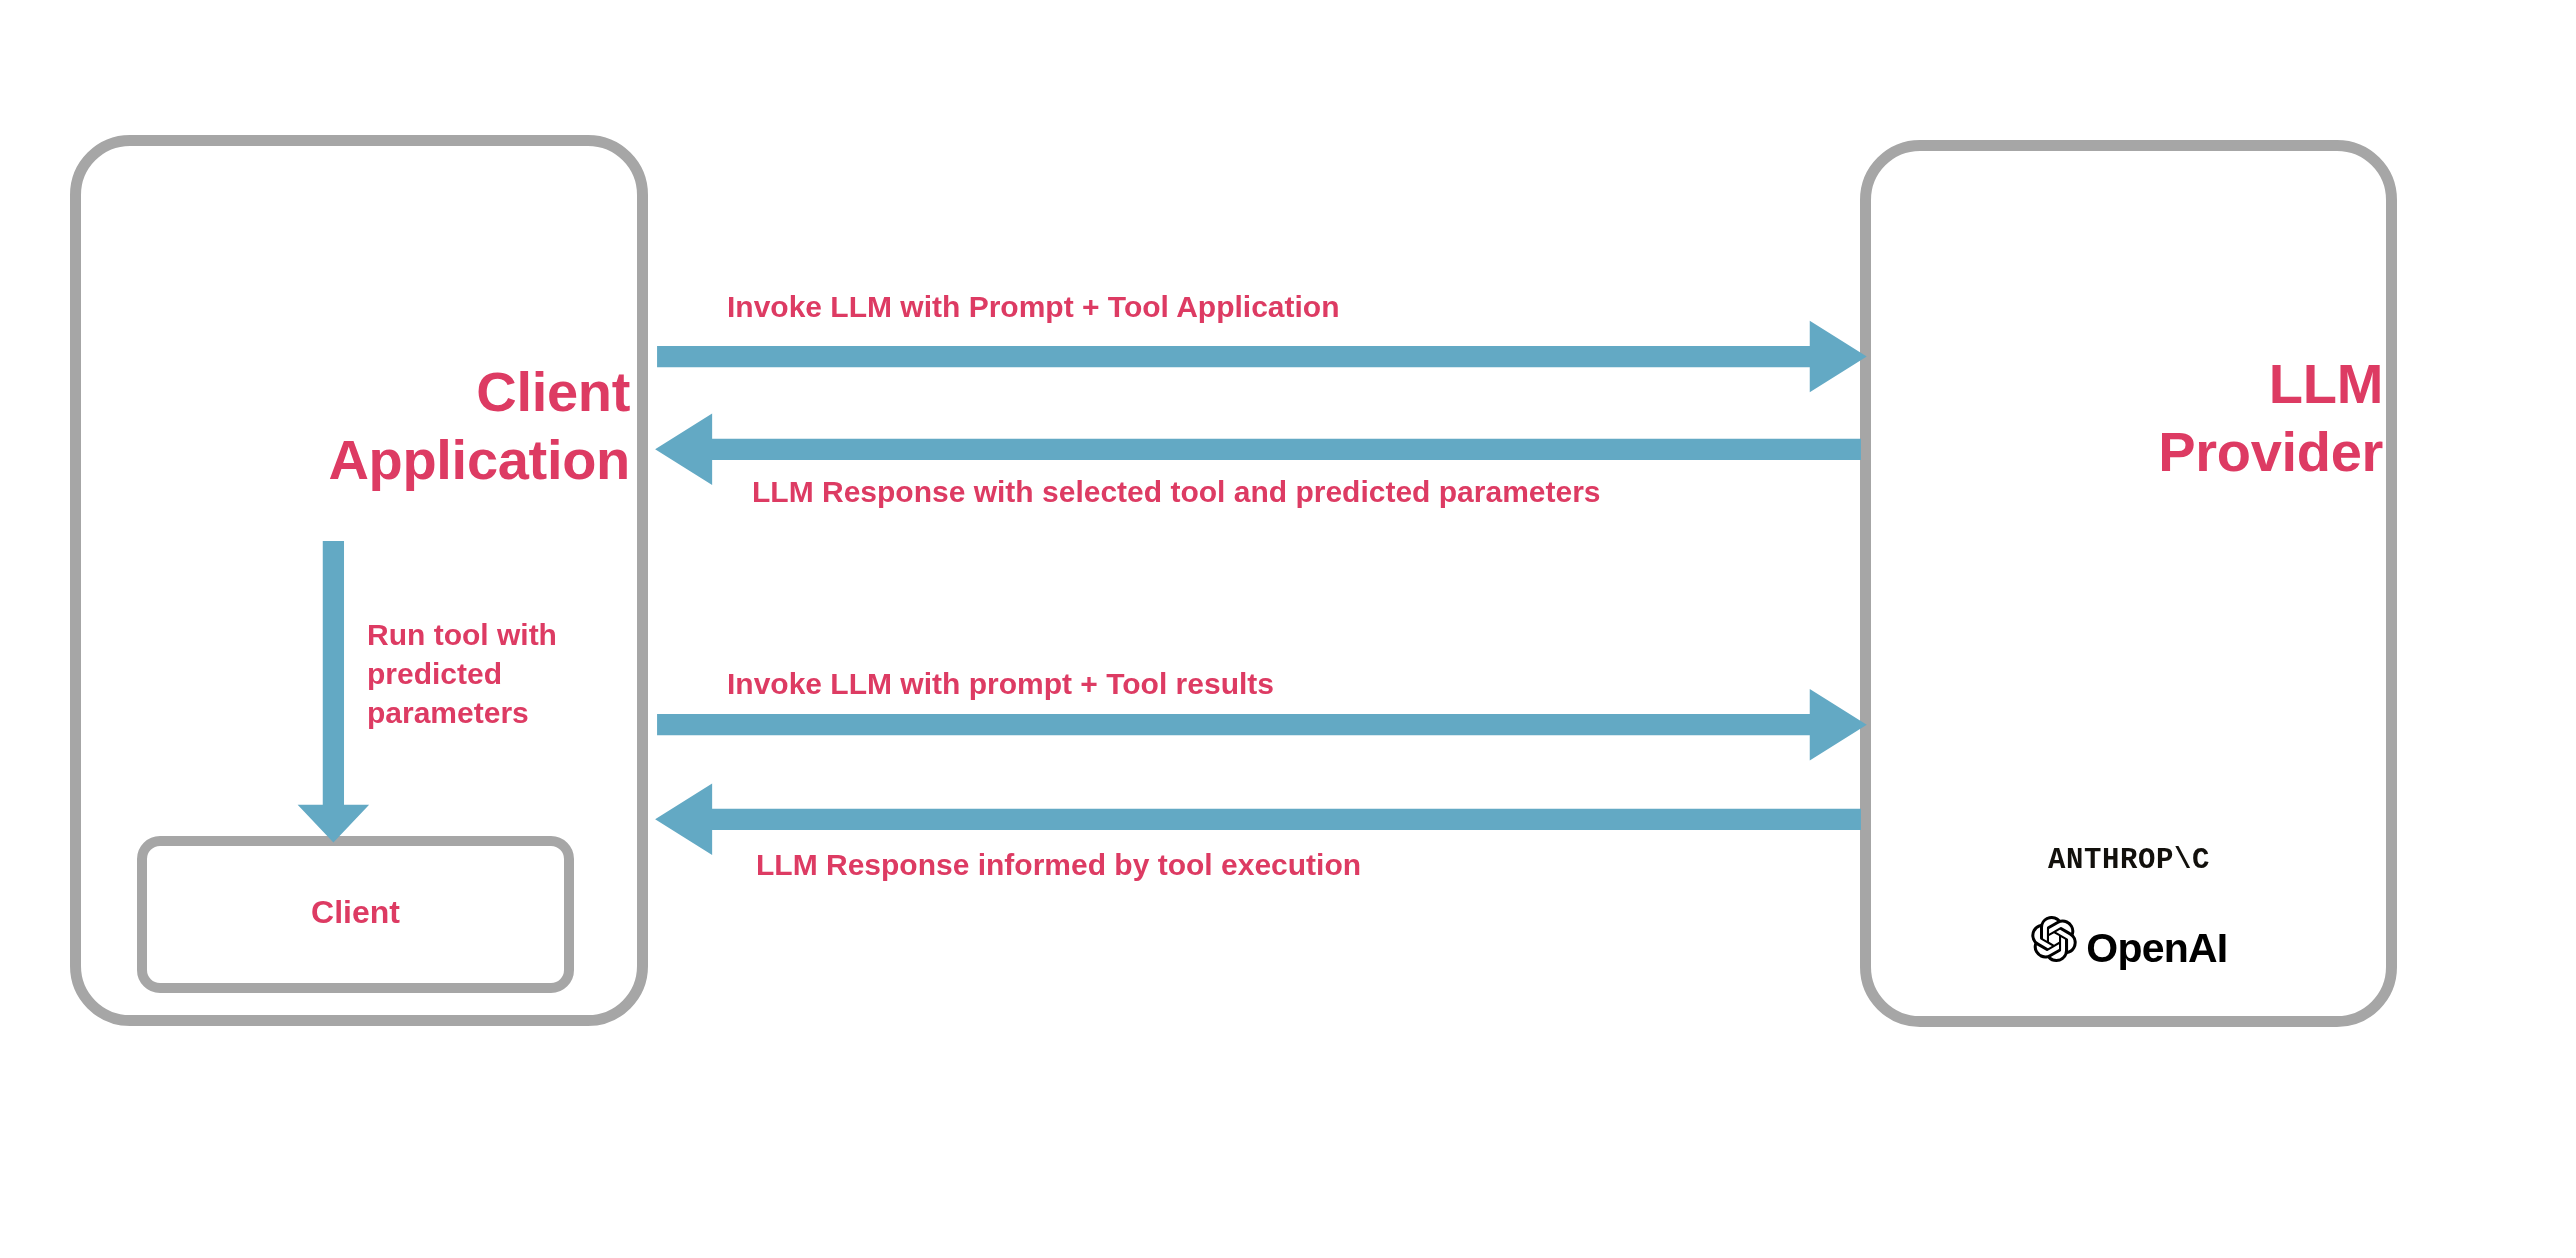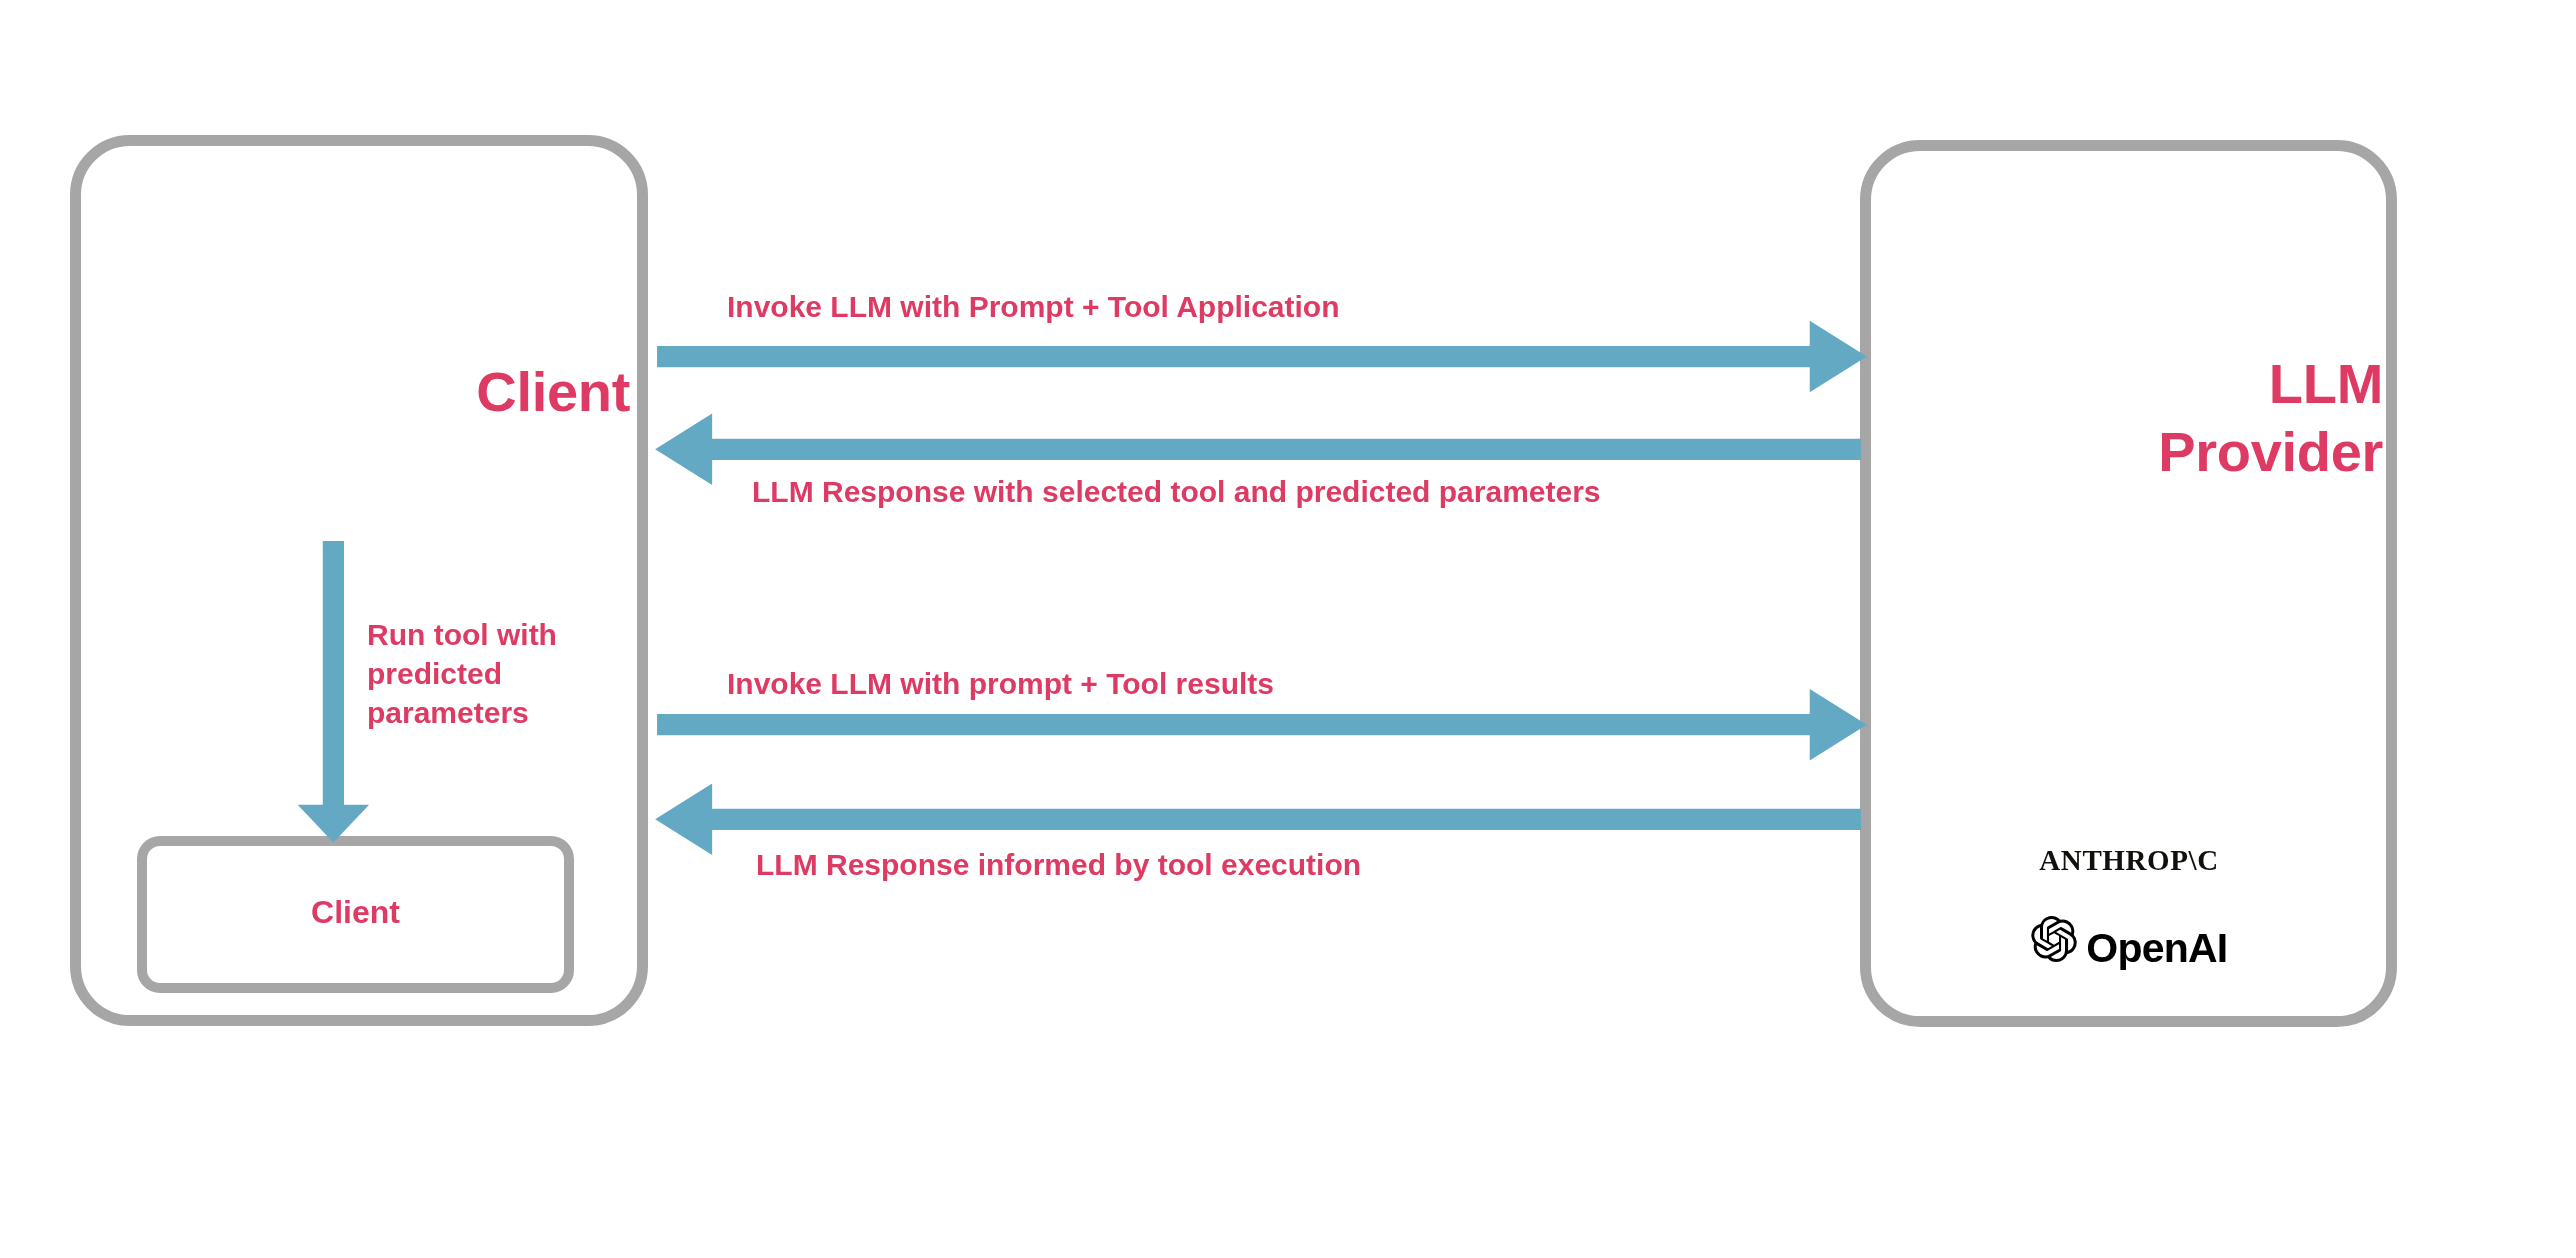--- a/index.html
+++ b/index.html
@@ -86,21 +86,21 @@
   #anthropic-wordmark {
     position: absolute;
     left: 1875px;
     top: 844px;
     width: 508px;
     text-align: center;
     color: #12100c;
     font-weight: 700;
     font-size: 29px;
     letter-spacing: 0.6px;
-    font-family: Liberation Serif, serif;
+    font-family: Liberation Mono, monospace;
   }
   #openai-mark {
     position: absolute;
     left: 1875px;
     top: 908px;
     width: 508px;
     display: flex;
     align-items: center;
     justify-content: center;
     gap: 9.7px;
@@ -152,20 +152,21 @@
 </style>
 </head>
 <body>
 
 <div id="stage">
 
   <div id="client-box" class="node-box"></div>
 
   <div id="client-title" class="box-title">
     <div>Client</div>
+    <div>Application</div>
   </div>
 
   <div id="tools-box"></div>
   <div id="tools-label">Client</div>
 
   <div id="provider-box" class="node-box"></div>
 
   <div id="provider-title" class="box-title">
     <div>LLM</div>
     <div>Provider</div>

